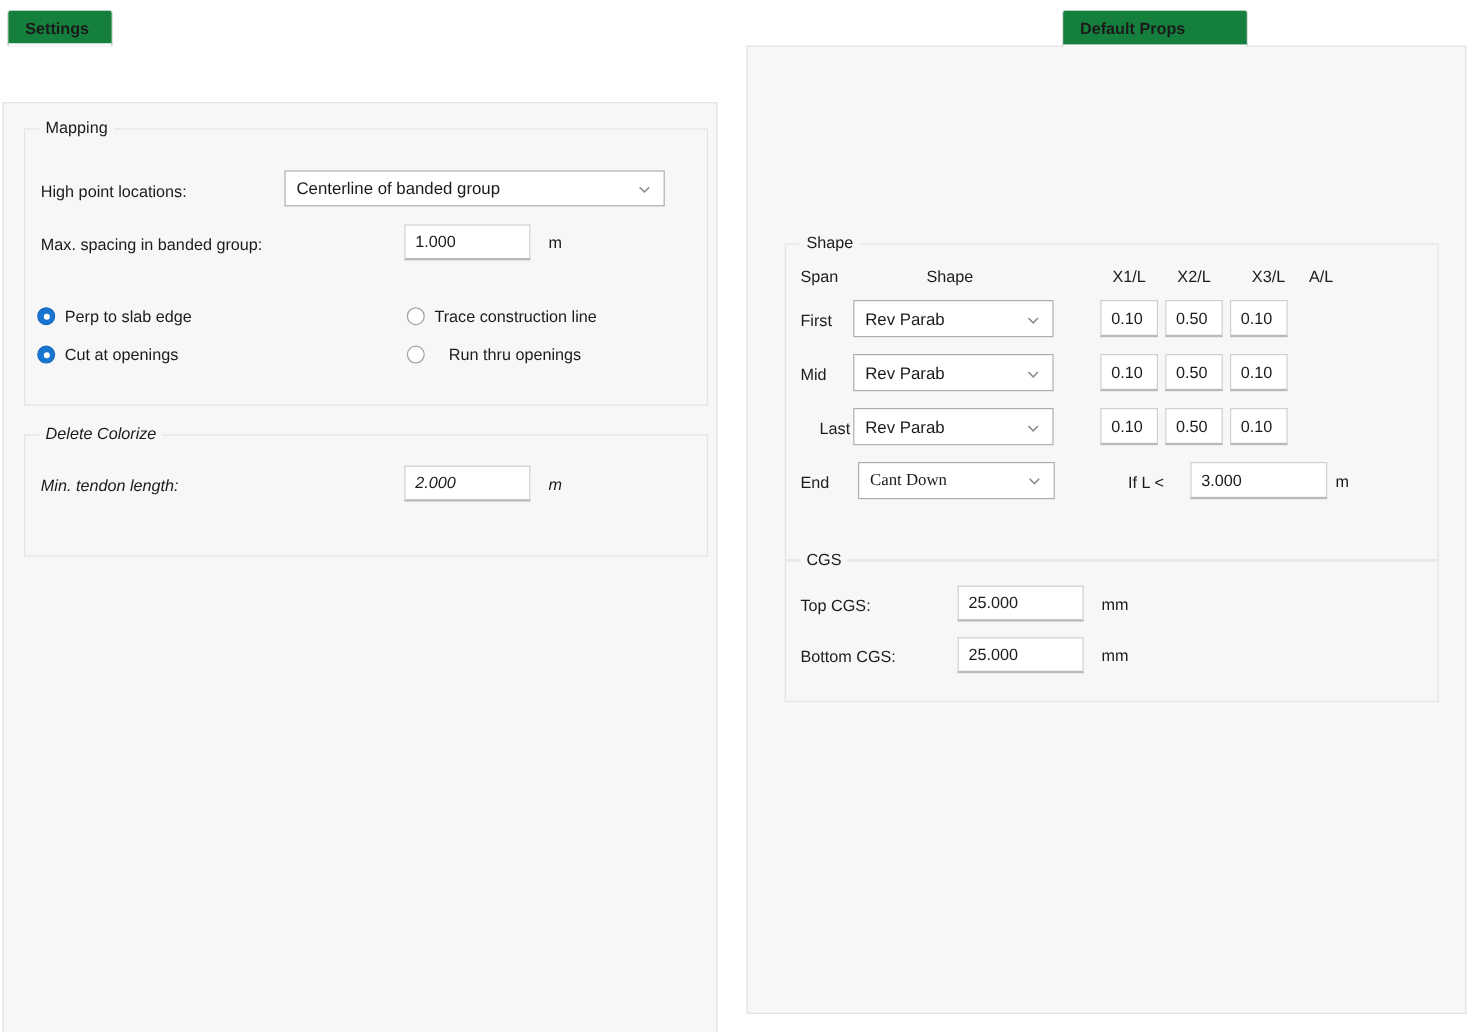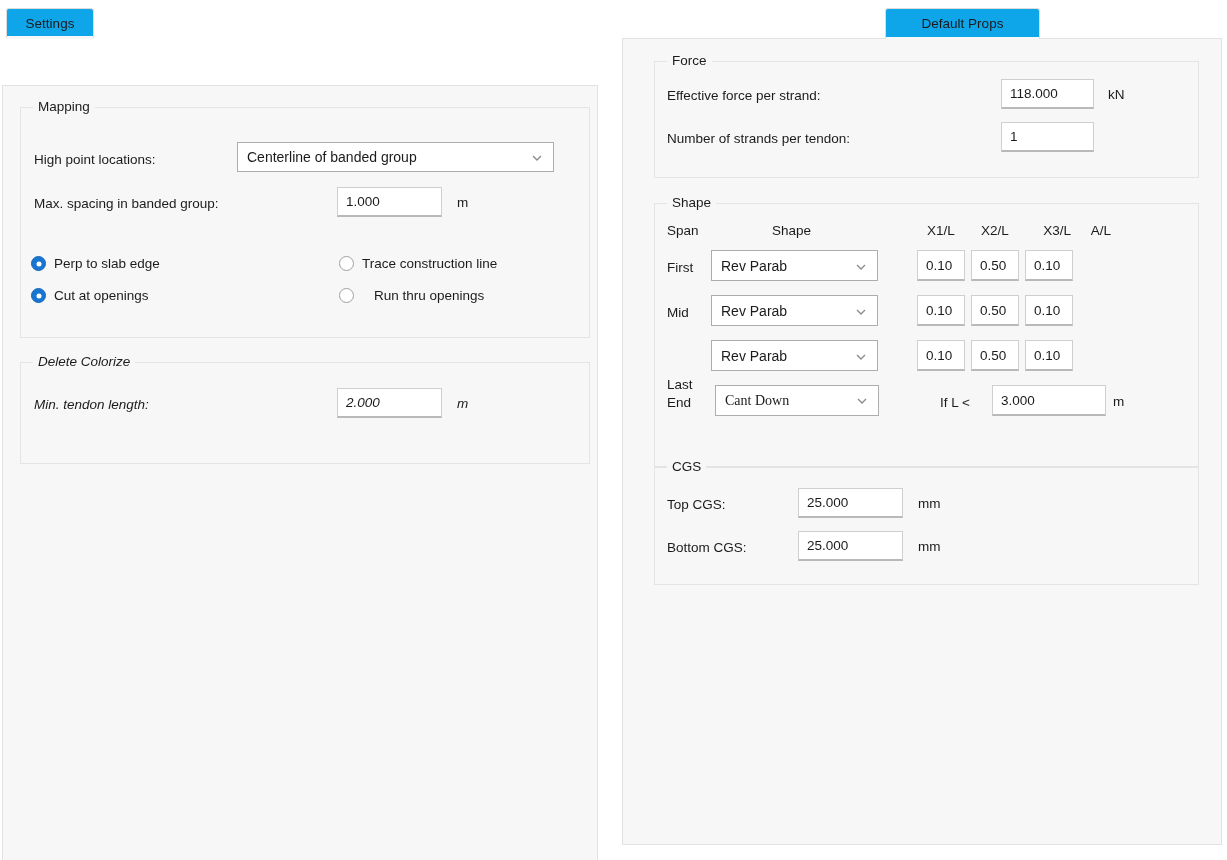--- a/index.html
+++ b/index.html
@@ -14,33 +14,34 @@
     font-family: "Liberation Sans", sans-serif;
     font-size: 13.5px;
     color: #1b1b1b;
     overflow: hidden;
   }
 
   
   .tab {
     position: absolute;
     height: 30px;
-    background: #0ea5e9;
+    background: #15803d;
     border: 1px solid #dcdcdc;
     border-bottom: none;
     border-top-left-radius: 3px;
     border-top-right-radius: 3px;
     display: flex;
     align-items: center;
-    justify-content: center;
+    justify-content: flex-start;
     box-sizing: border-box;
     padding: 0 14px;
     font-size: 13.5px;
     color: #1b1b1b;
     z-index: 3;
+    font-weight: bold;
   }
   #tab-settings { left: 6px; top: 8px; width: 88px; }
   #tab-defaultprops { left: 885px; top: 8px; width: 155px; }
 
   
   .panel {
     position: absolute;
     background: #f7f7f7;
     border: 1px solid #e2e2e2;
     box-sizing: border-box;
@@ -235,36 +236,20 @@
     </div>
     <span class="unit" style="left:436px; top:33px;">m</span>
   </div>
 
 </div>
 
 <div class="tabmask" id="mask-settings"></div>
 
 <div class="panel" id="panel-defaultprops">
 
-  <div class="group" style="left:31px; top:22px; width:545px; height:117px;">
-    <span class="group-title">Force</span>
-
-    <span class="lbl" style="left:12px; top:25px;">Effective force per strand:</span>
-
-    <div class="tbox num" style="left:346px; top:17px; width:93px; height:30px;">
-      <span>118.000</span>
-    </div>
-    <span class="unit" style="left:453px; top:25px;">kN</span>
-
-    <span class="lbl" style="left:12px; top:68px;">Number of strands per tendon:</span>
-
-    <div class="tbox num" style="left:346px; top:60px; width:93px; height:30px;">
-      <span>1</span>
-    </div>
-  </div>
 
   <div class="group" style="left:31px; top:164px; width:545px; height:264px;">
     <span class="group-title">Shape</span>
 
     <span class="col-head" style="left:12px; top:19px;">Span</span>
     <span class="col-head" style="left:117px; top:19px;">Shape</span>
     <span class="col-head" style="left:264px; top:19px; width:44px;">X1/L</span>
     <span class="col-head" style="left:318px; top:19px; width:44px;">X2/L</span>
     <span class="col-head" style="left:372px; top:19px; width:44px;text-align:right;">X3/L</span>
     <span class="col-head" style="left:426px; top:19px; width:40px;">A/L</span>
@@ -300,21 +285,21 @@
     <div class="tbox num" style="left:262px; top:91px; width:48px; height:31px;">
       <span>0.10</span>
     </div>
     <div class="tbox num" style="left:316px; top:91px; width:48px; height:31px;">
       <span>0.50</span>
     </div>
     <div class="tbox num" style="left:370px; top:91px; width:48px; height:31px;">
       <span>0.10</span>
     </div>
 
-    <span class="lbl" style="left:12px; top:145px;margin-top:27px;">Last</span>
+    <span class="lbl" style="left:28px; top:145px;">Last</span>
     <div class="combo" style="left:56px; top:136px; width:167px; height:31px;">
       <span>Rev Parab</span>
       <span class="chev">
         <svg width="12" height="12" viewBox="0 0 12 12">
           <polyline points="2,4 6,8 10,4" fill="none" stroke="#8a8a8a" stroke-width="1.3"></polyline>
         </svg>
       </span>
     </div>
     <div class="tbox num" style="left:262px; top:136px; width:48px; height:31px;">
       <span>0.10</span>

